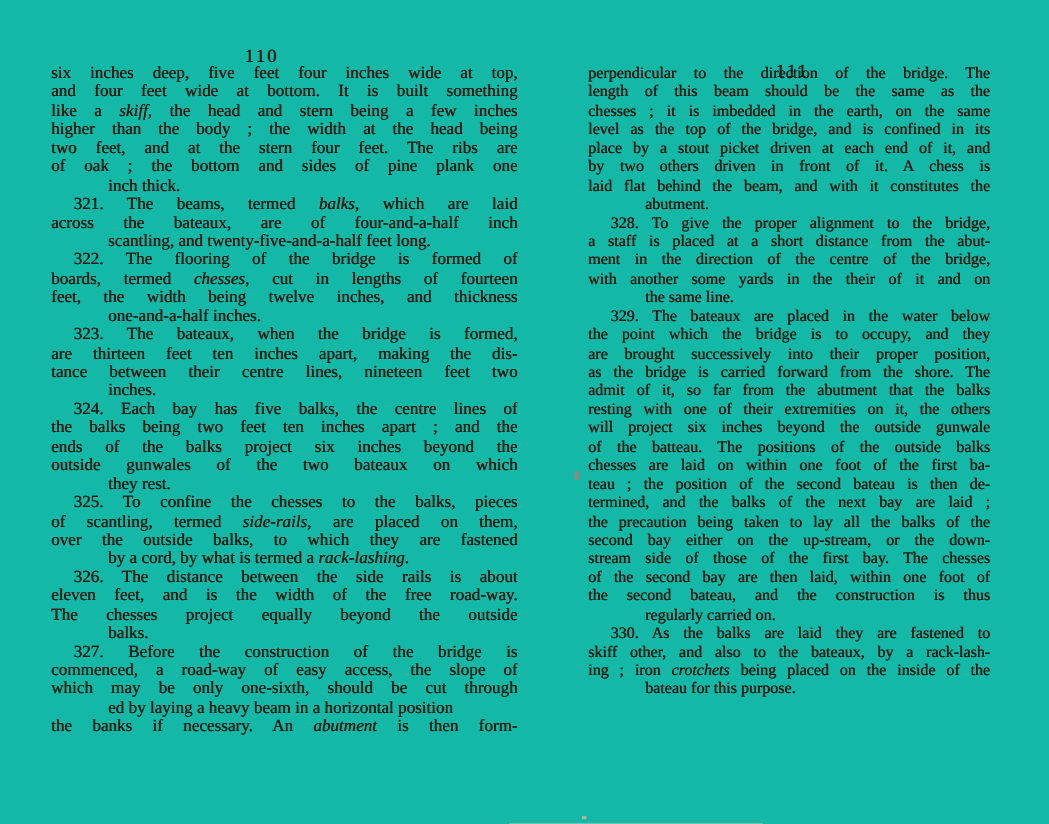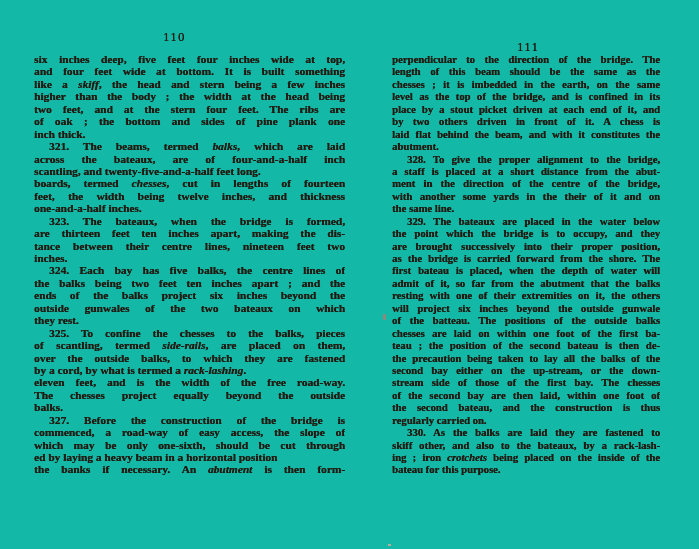--- a/index.html
+++ b/index.html
@@ -16,34 +16,33 @@
     position:absolute;
     font-size:12.5px;
     letter-spacing:1.5px;
     color:#221C13;
     text-shadow:0.3px 0 0 currentColor;
   }
   .pagenum.pn-left{left:163px;top:30px;}
   .pagenum.pn-right{left:517px;top:40px;}
   .col{
     position:absolute;
-    top:53px;
+    top:43px;
     color:#221C13;
     text-shadow:0.3px 0 0 currentColor;
-    font-weight:bold;
   }
   #col-left{left:34px;width:311px;font-size:11.4px;line-height:12.45px;}
   #col-right{left:392px;width:268px;font-size:10.7px;line-height:12.45px;}
   .line{
     text-align:justify;
     text-align-last:justify;
     height:12.45px;
     overflow:hidden;
   }
-  .line.end{text-align-last:left;}
+  .line.end{text-align-last:left;margin-left:38px;}
   .line.ind{text-indent:15px;}
   .it{font-style:italic;}
   .speck{position:absolute;}
   .speck.s1{left:383px;top:314px;width:3px;height:6px;background:#8f897b;border-radius:1px;}
   .speck.s2{left:388px;top:544px;width:3px;height:2px;background:#b7ae9b;}
 </style>
 </head>
 <body>
 
 <div class="scan">
@@ -54,36 +53,38 @@
       <div class="line"><span>six inches deep, five feet four inches wide at top,</span></div>
       <div class="line"><span>and four feet wide at bottom.  It is built something</span></div>
       <div class="line"><span>like a </span><span class="it">skiff</span><span>, the head and stern being a few inches</span></div>
       <div class="line"><span>higher than the body ; the width at the head being</span></div>
       <div class="line"><span>two feet, and at the stern four feet.  The ribs are</span></div>
       <div class="line"><span>of oak ; the bottom and sides of pine plank one</span></div>
       <div class="line end"><span>inch thick.</span></div>
       <div class="line ind"><span>321. The beams, termed </span><span class="it">balks</span><span>, which are laid</span></div>
       <div class="line"><span>across the bateaux, are of four-and-a-half inch</span></div>
       <div class="line end"><span>scantling, and twenty-five-and-a-half feet long.</span></div>
+      <div class="line ind"><span>322. The flooring of the bridge is formed of</span></div>
       <div class="line"><span>boards, termed </span><span class="it">chesses</span><span>, cut in lengths of fourteen</span></div>
       <div class="line"><span>feet, the width being twelve inches, and thickness</span></div>
       <div class="line end"><span>one-and-a-half inches.</span></div>
       <div class="line ind"><span>323. The bateaux, when the bridge is formed,</span></div>
       <div class="line"><span>are thirteen feet ten inches apart, making the dis-</span></div>
       <div class="line"><span>tance between their centre lines, nineteen feet two</span></div>
       <div class="line end"><span>inches.</span></div>
       <div class="line ind"><span>324. Each bay has five balks, the centre lines of</span></div>
       <div class="line"><span>the balks being two feet ten inches apart ; and the</span></div>
       <div class="line"><span>ends of the balks project six inches beyond the</span></div>
       <div class="line"><span>outside gunwales of the two bateaux on which</span></div>
       <div class="line end"><span>they rest.</span></div>
       <div class="line ind"><span>325. To confine the chesses to the balks, pieces</span></div>
       <div class="line"><span>of scantling, termed </span><span class="it">side-rails</span><span>, are placed on them,</span></div>
       <div class="line"><span>over the outside balks, to which they are fastened</span></div>
       <div class="line end"><span>by a cord, by what is termed a </span><span class="it">rack-lashing</span><span>.</span></div>
+      <div class="line ind"><span>326. The distance between the side rails is about</span></div>
       <div class="line"><span>eleven feet, and is the width of the free road-way.</span></div>
       <div class="line"><span>The chesses project equally beyond the outside</span></div>
       <div class="line end"><span>balks.</span></div>
       <div class="line ind"><span>327. Before the construction of the bridge is</span></div>
       <div class="line"><span>commenced, a road-way of easy access, the slope of</span></div>
       <div class="line"><span>which may be only one-sixth, should be cut through</span></div>
       <div class="line end"><span>ed by laying a heavy beam in a horizontal position</span></div>
       <div class="line"><span>the banks if necessary.  An </span><span class="it">abutment</span><span> is then form-</span></div>
     </div>
   <div class="col" id="col-right">
@@ -97,27 +98,27 @@
       <div class="line end"><span>abutment.</span></div>
       <div class="line ind"><span>328. To give the proper alignment to the bridge,</span></div>
       <div class="line"><span>a staff is placed at a short distance from the abut-</span></div>
       <div class="line"><span>ment in the direction of the centre of the bridge,</span></div>
       <div class="line"><span>with another some yards in the their of it and on</span></div>
       <div class="line end"><span>the same line.</span></div>
       <div class="line ind"><span>329. The bateaux are placed in the water below</span></div>
       <div class="line"><span>the point which the bridge is to occupy, and they</span></div>
       <div class="line"><span>are brought successively into their proper position,</span></div>
       <div class="line"><span>as the bridge is carried forward from the shore.  The</span></div>
-      <div class="line"><span>first bateau is placed, when the depth of water will</span></div>
       <div class="line"><span>admit of it, so far from the abutment that the balks</span></div>
       <div class="line"><span>resting with one of their extremities on it, the others</span></div>
       <div class="line"><span>will project six inches beyond the outside gunwale</span></div>
       <div class="line"><span>of the batteau.  The positions of the outside balks</span></div>
       <div class="line"><span>chesses are laid on within one foot of the first ba-</span></div>
       <div class="line"><span>teau ; the position of the second bateau is then de-</span></div>
+      <div class="line"><span>termined, and the balks of the next bay are laid ;</span></div>
       <div class="line"><span>the precaution being taken to lay all the balks of the</span></div>
       <div class="line"><span>second bay either on the up-stream, or the down-</span></div>
       <div class="line"><span>stream side of those of the first bay.  The chesses</span></div>
       <div class="line"><span>of the second bay are then laid, within one foot of</span></div>
       <div class="line"><span>the second bateau, and the construction is thus</span></div>
       <div class="line end"><span>regularly carried on.</span></div>
       <div class="line ind"><span>330. As the balks are laid they are fastened to</span></div>
       <div class="line"><span>skiff other, and also to the bateaux, by a rack-lash-</span></div>
       <div class="line"><span>ing ; iron </span><span class="it">crotchets</span><span> being placed on the inside of the</span></div>
       <div class="line end"><span>bateau for this purpose.</span></div>

